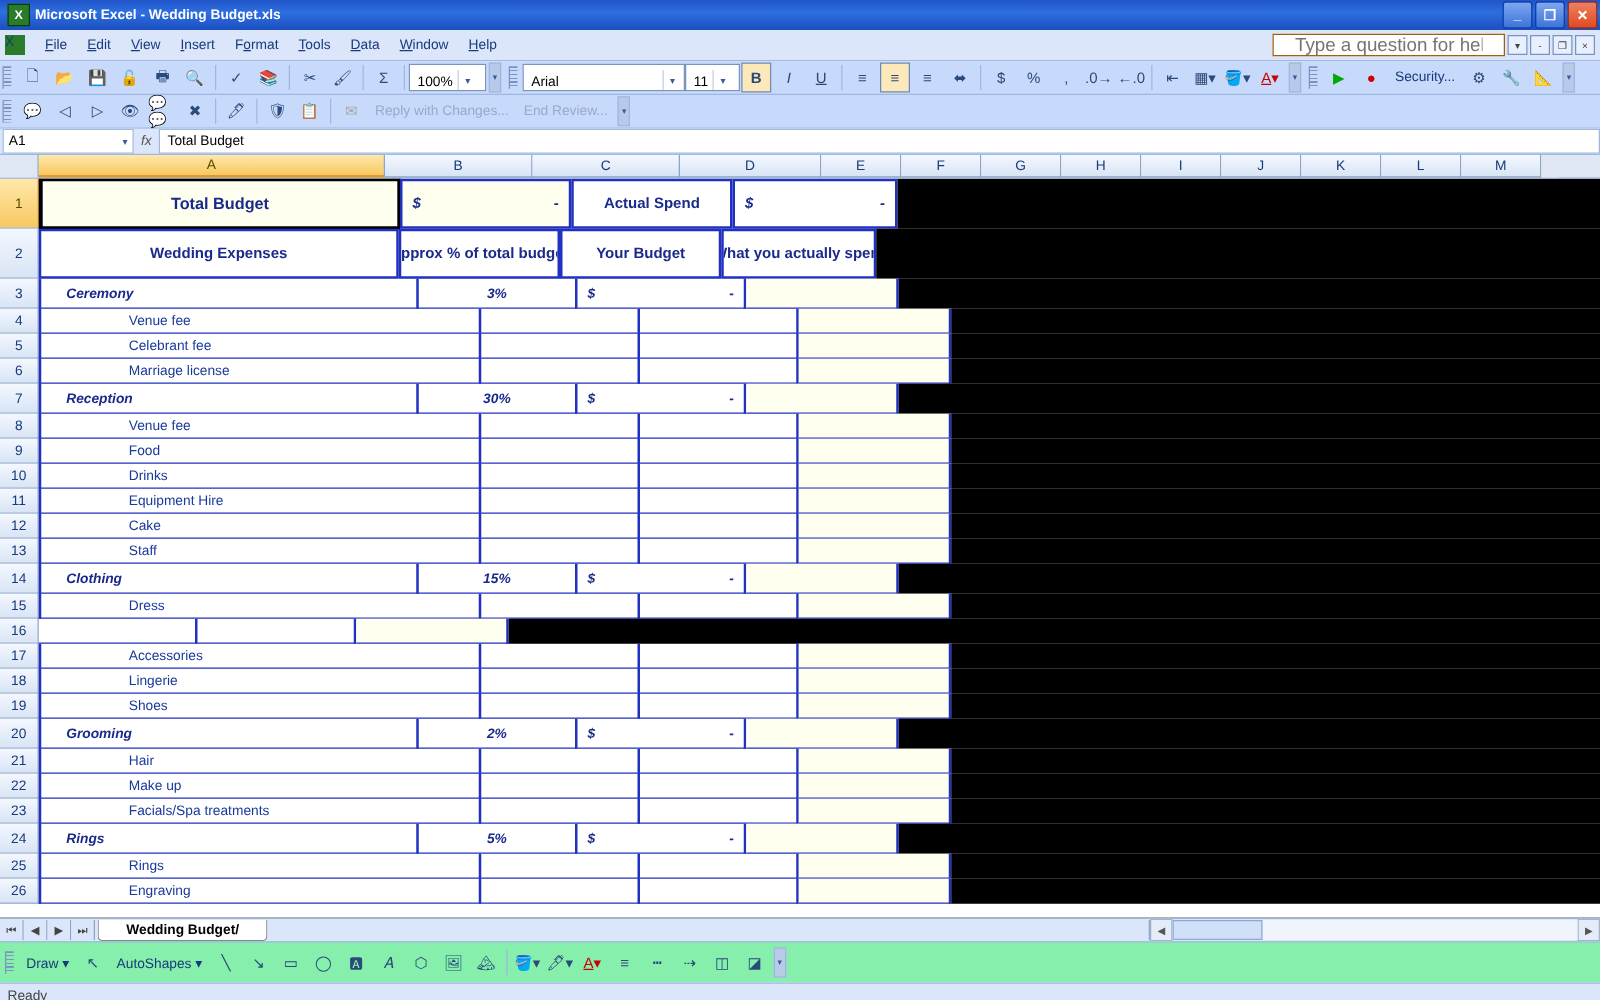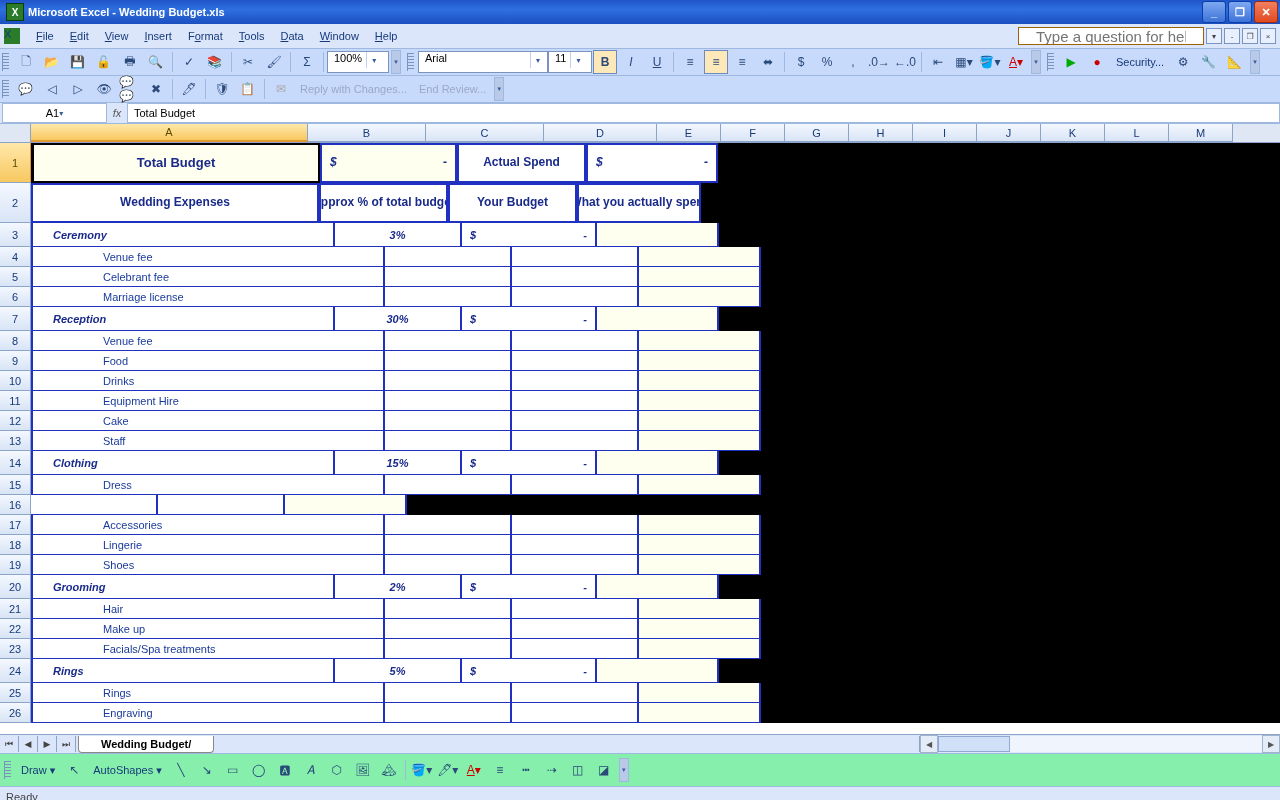--- a/index.html
+++ b/index.html
@@ -14,27 +14,27 @@
 .menubar .mi{padding:2px 8px;cursor:default}
 .menubar .mi u{text-decoration:underline}
 .hg{width:6px;height:18px;background:repeating-linear-gradient(#7a94c0 0 1px,transparent 1px 3px);margin-right:4px;border-left:1px solid #7a94c0}
 .questionbox{margin-left:auto;margin-right:4px;display:flex;align-items:center}
 .questionbox input{width:150px;height:16px;border:1px solid #a16207;font-size:15px;color:#888;padding:0 17px}
 .qbtn{width:14px;height:14px;border:1px solid #7a94c0;margin-left:2px;background:#e8f0ff;font-size:8px;display:flex;align-items:center;justify-content:center;color:#444}
 
 .toolbar{height:26px;background:#c8dafb;border-bottom:1px solid #9fb8e0;display:flex;align-items:center;padding:0 2px}
 .tbtn{width:22px;height:22px;margin:0 1px;display:flex;align-items:center;justify-content:center;border:1px solid transparent;color:#2a4a7a;font-size:12px}
 .tsep{width:1px;height:20px;background:#9fb8e0;margin:0 3px}
-.combo{height:20px;border:1px solid #7a94c0;background:#fff;display:flex;align-items:flex-start;font-size:11px;padding:0 2px 0 6px;color:#000}
+.combo{height:20px;border:1px solid #7a94c0;background:#fff;display:flex;align-items:flex-end;font-size:11px;padding:0 2px 0 6px;color:#000}
 .combo .dd{width:14px;height:16px;border-left:1px solid #c0d0e8;margin-left:4px;display:flex;align-items:center;justify-content:center;color:#3a5aa0;font-size:8px}
 .endcap{width:8px;height:22px;background:#b8cae8;border:1px solid #9fb8e0;margin-left:2px;display:flex;align-items:center;justify-content:center;font-size:7px;color:#3a5aa0}
 .link-btn{color:#173a7a;padding:2px 6px;font-size:11px}
 
 .fbar{height:20px;background:#dbe6fb;border-bottom:1px solid #9fb8e0;display:flex;align-items:center}
-.namebox{width:95px;height:18px;border:1px solid #9fb8e0;background:#fff;margin-left:2px;display:flex;align-items:center;padding:0 4px;justify-content:center}
+.namebox{width:95px;height:18px;border:1px solid #9fb8e0;background:#fff;margin-left:2px;display:flex;align-items:center;padding:0 4px;justify-content:space-between}
 .namebox .dd{font-size:8px;color:#3a5aa0}
 .fx{width:20px;text-align:center;font-style:italic;color:#555}
 .fcell{flex:1;height:18px;border:1px solid #9fb8e0;background:#fff;padding:0 6px;display:flex;align-items:center;color:#000}
 
 .gridwrap{position:relative;height:610px;display:flex;flex-direction:column;background:#000}
 .colhdrs{display:flex;height:18px;background:#dfe7f5;border-bottom:1px solid #8ba4c8}
 .corner{width:30px;border-right:1px solid #8ba4c8;background:#dfe7f5}
 .ch{border-right:1px solid #8ba4c8;border-bottom:1px solid #8ba4c8;display:flex;align-items:center;justify-content:center;color:#173a7a;background:linear-gradient(#f4f8ff,#d8e4f5)}
 .ch.sel{background:linear-gradient(#ffe8aa,#f8c860);color:#5a4a00;border-bottom:2px solid #e09830}
 .rows{background:#fff;overflow:hidden;flex:1}

